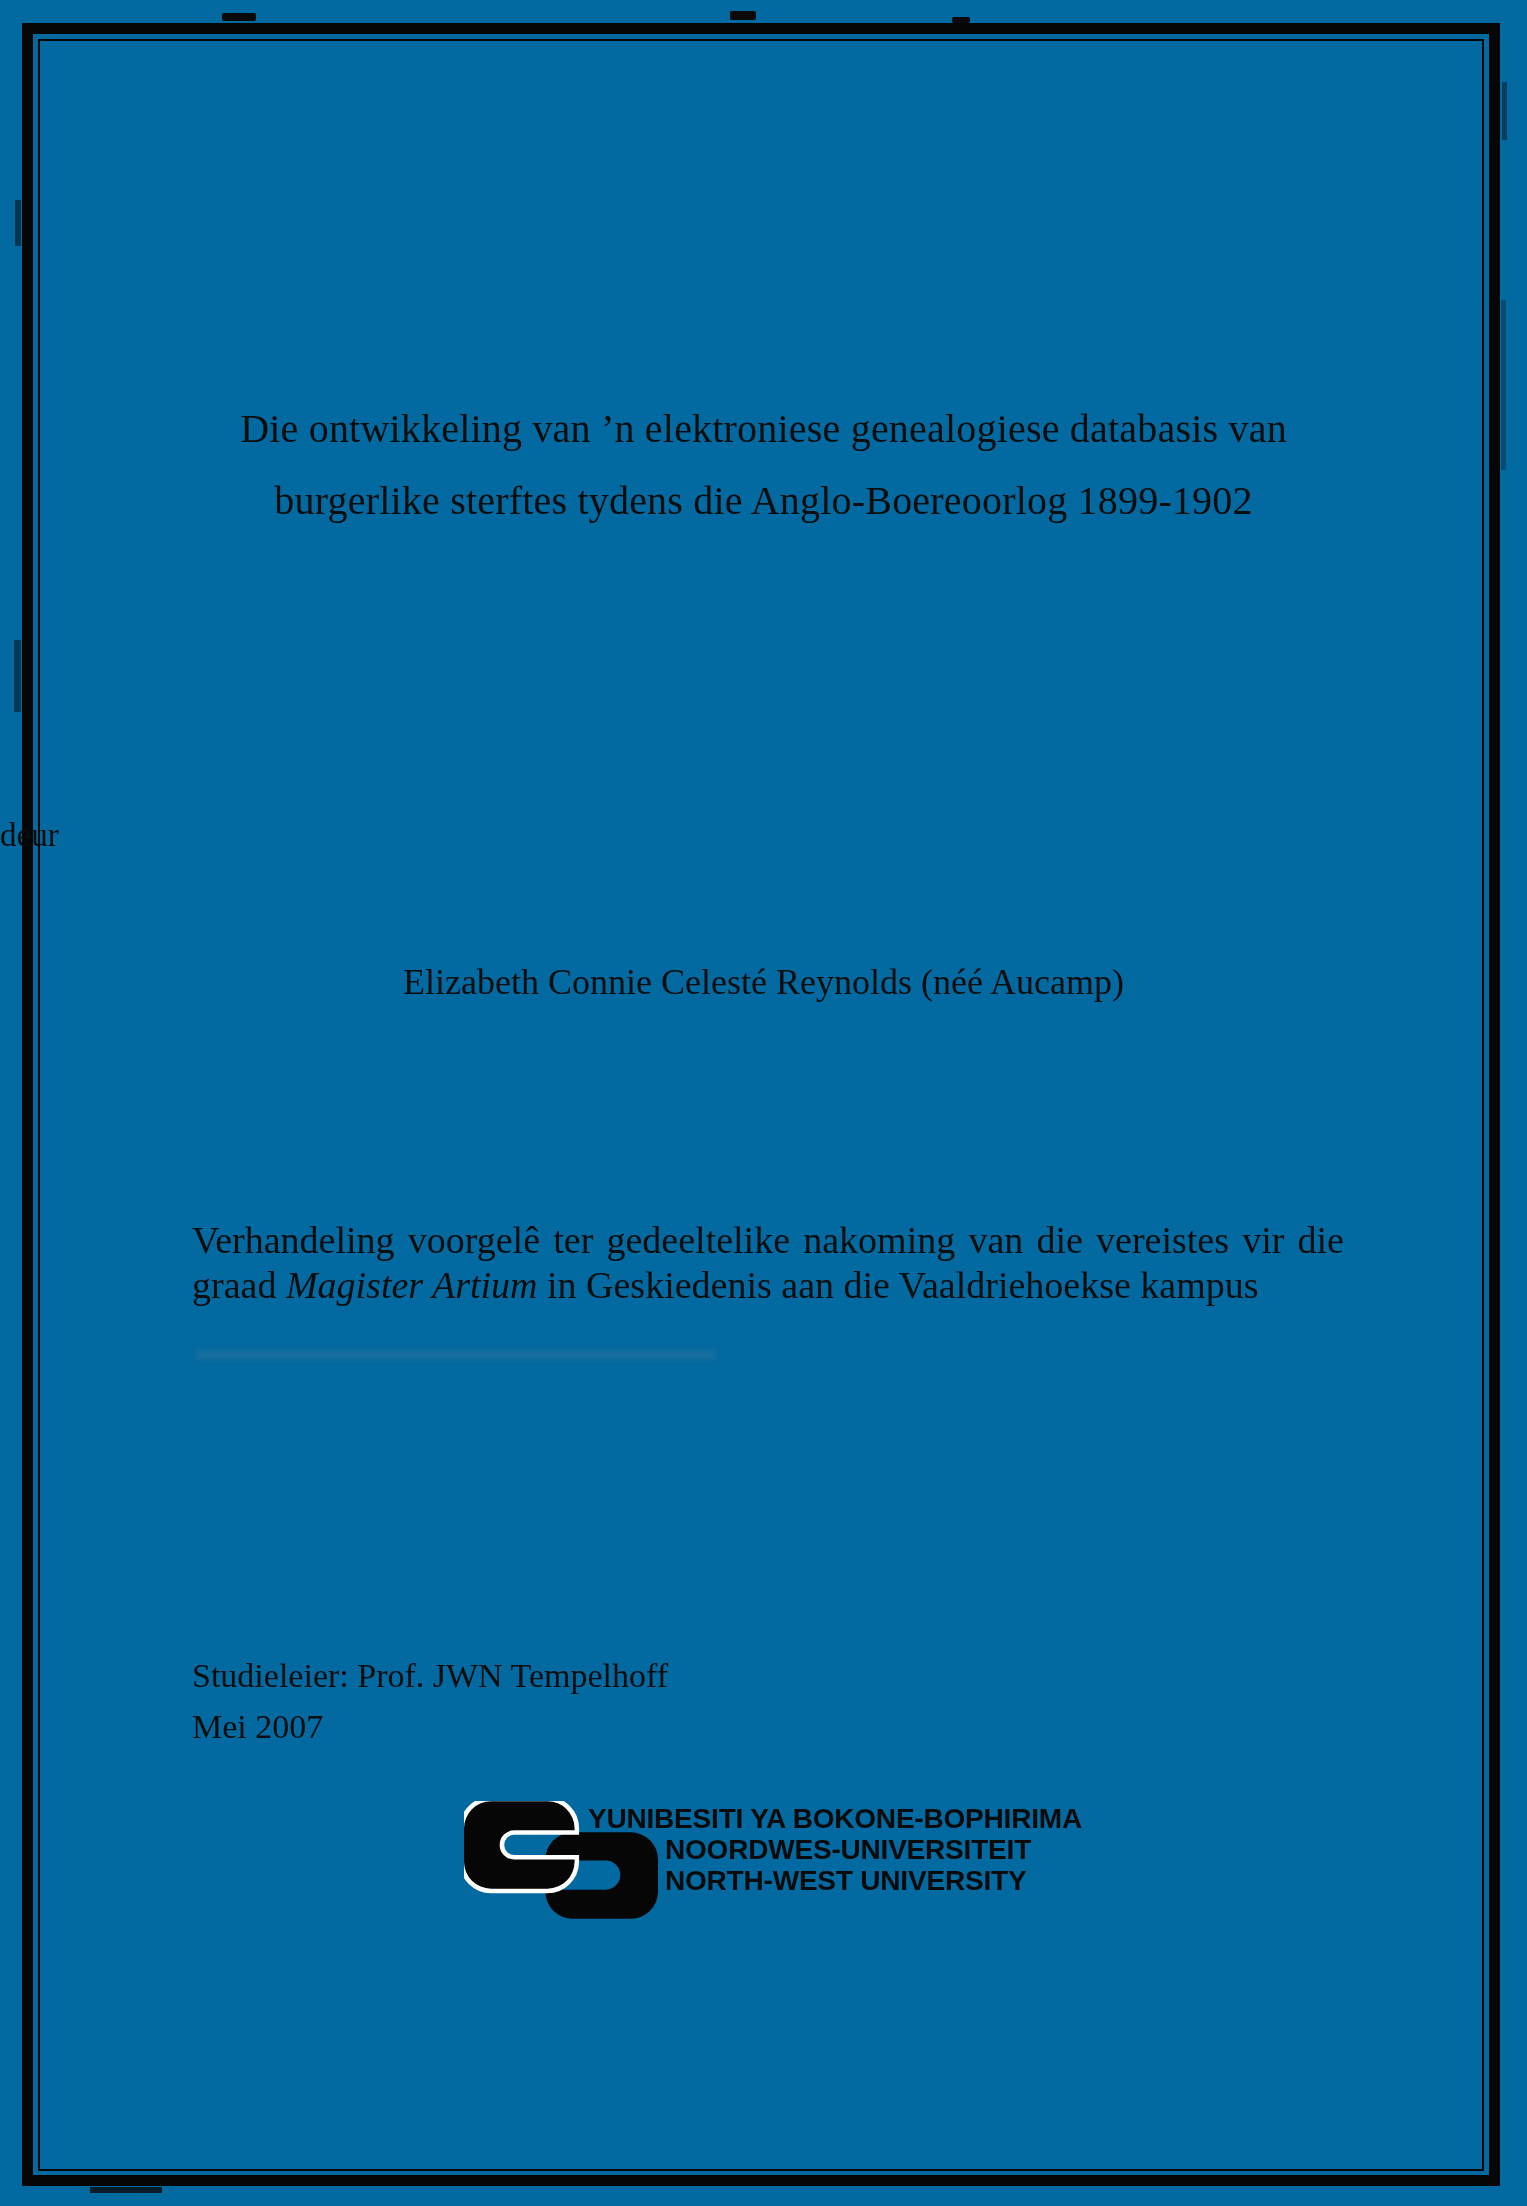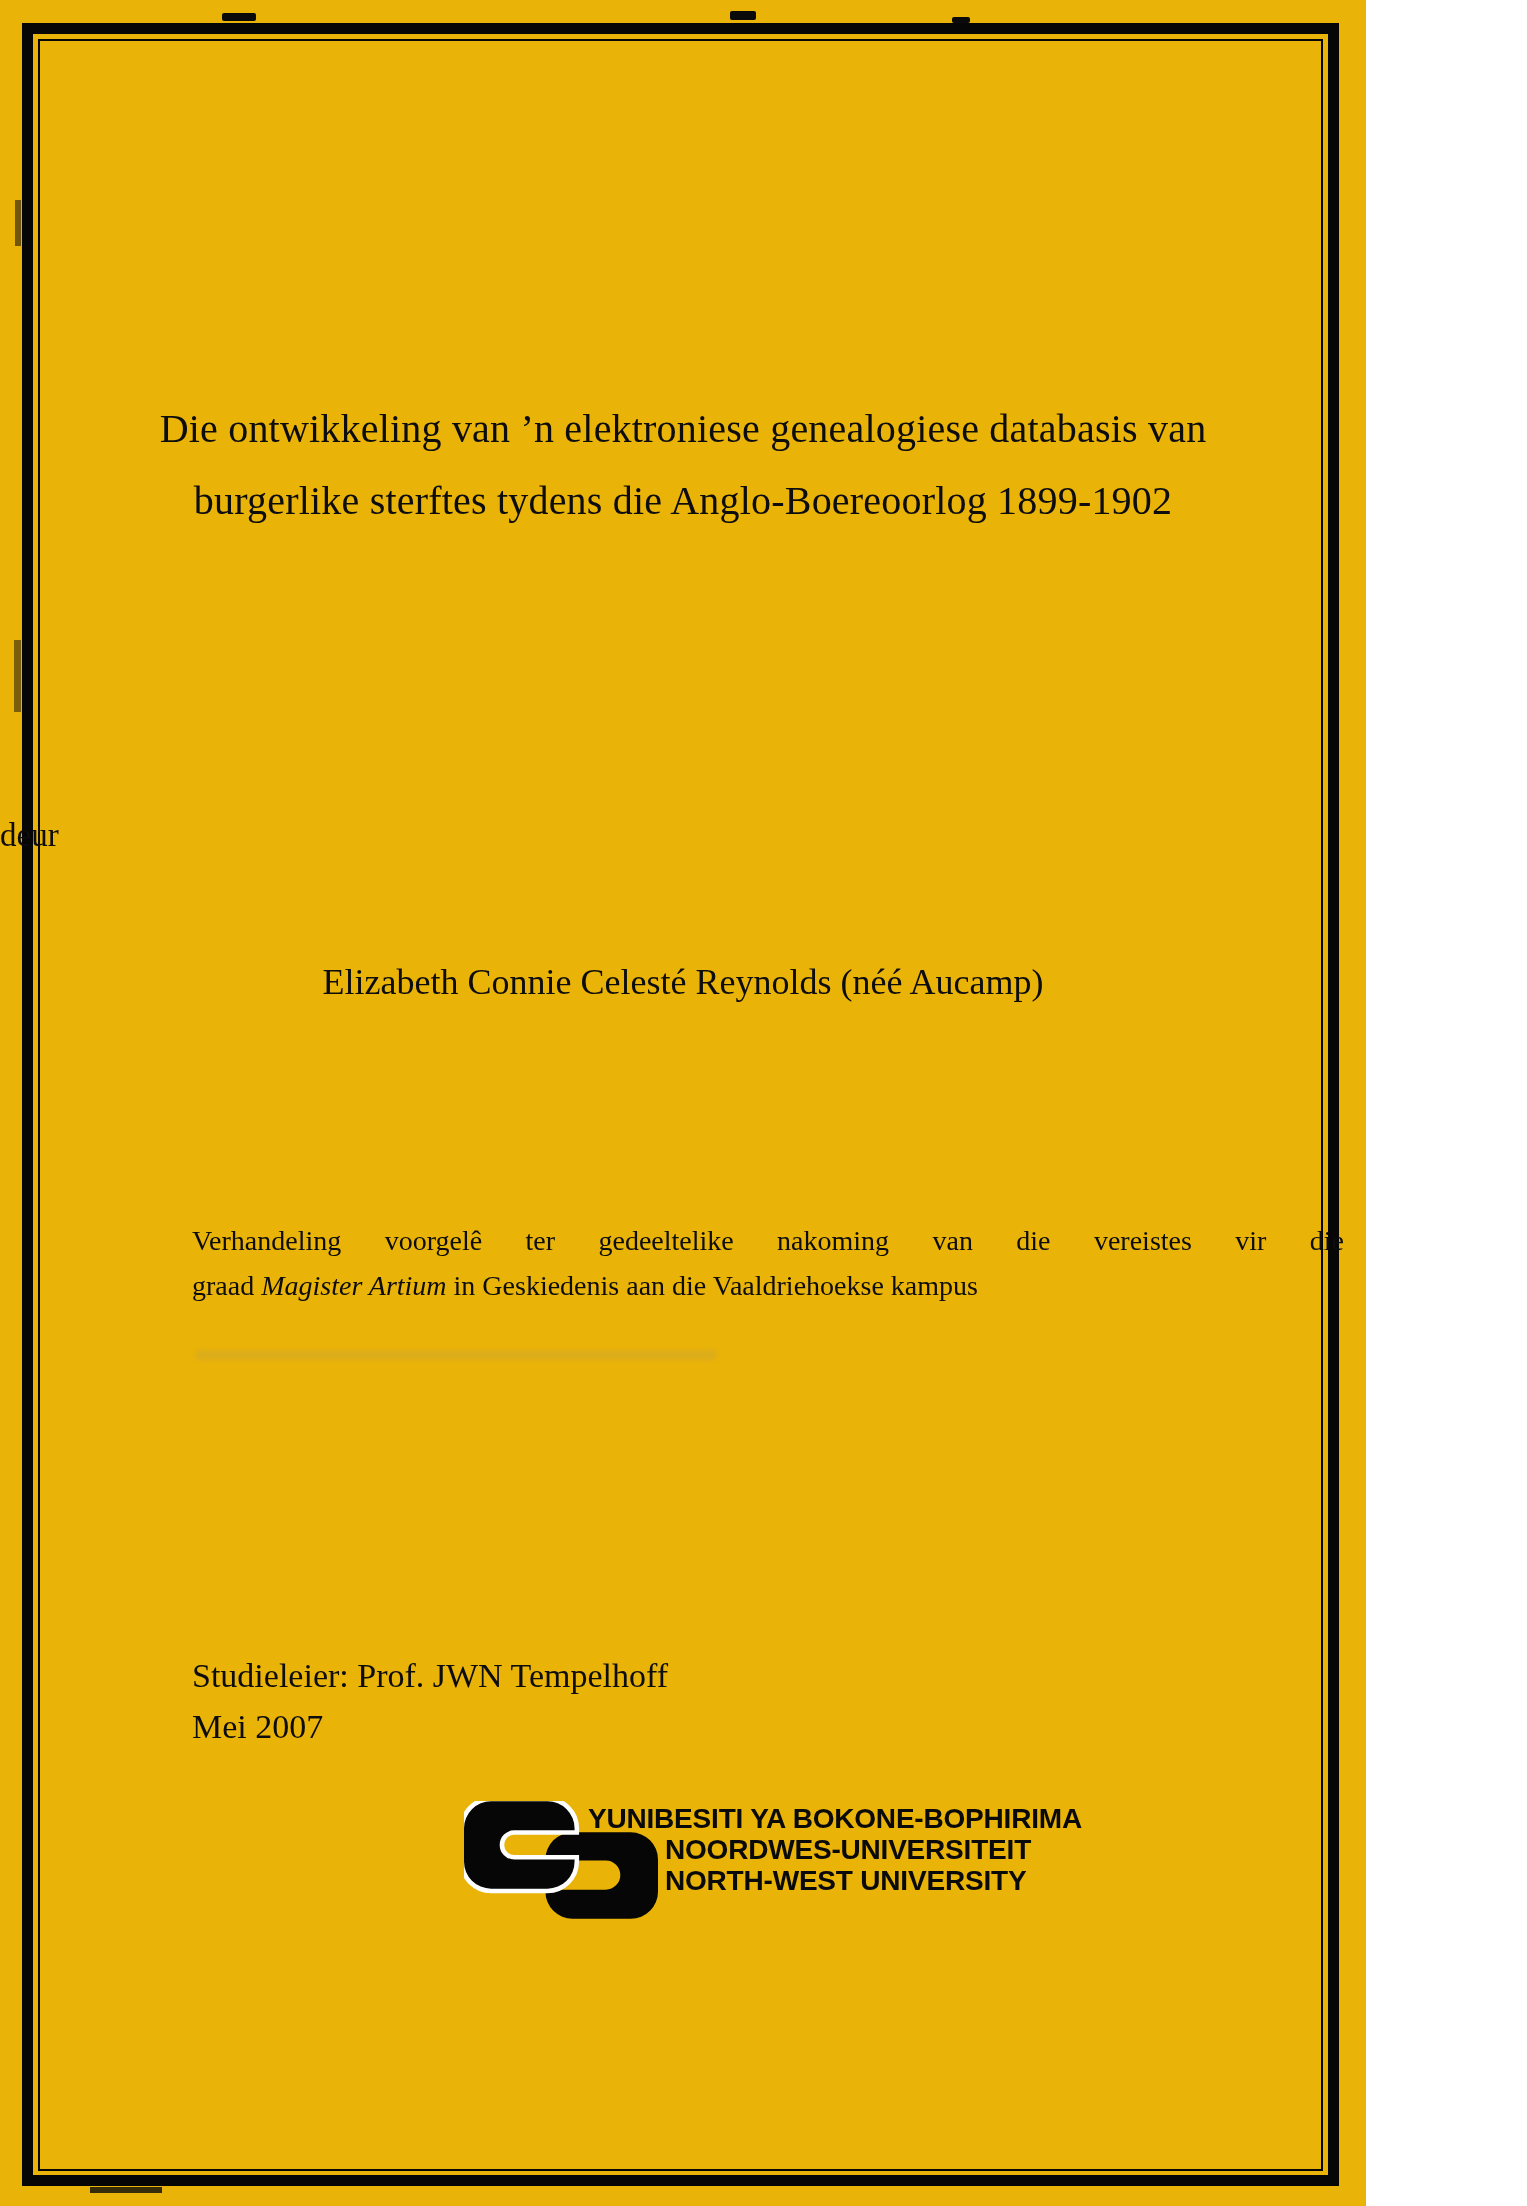--- a/index.html
+++ b/index.html
@@ -1,19 +1,19 @@
 <!DOCTYPE html>
 <html><head>
 <meta charset="utf-8">
 <style>
   html,body{margin:0;padding:0;background:#ffffff;}
   .page{
     position:relative;
-    width:1366px;height:2206px;
-    background:#eab308;
+    width:1527px;height:2206px;
+    background:#0369a1;
     overflow:hidden;
     font-family:"Liberation Serif", serif;
     color:#0d0d0d;
   }
   
   .border-outer{
     position:absolute;left:22px;top:23px;right:27px;bottom:20px;
     border:11px solid #060606;
   }
   .border-inner{
@@ -29,21 +29,21 @@
   .byline{
     position:absolute;top:815px;left:0;right:0;
     text-align:left;font-size:33px;line-height:40px;
   }
   .author-line{
     position:absolute;top:960px;left:0;right:0;
     text-align:center;font-size:36px;line-height:44px;font-family:Liberation Serif, serif;
   }
   .statement{
     position:absolute;top:1218px;left:192px;width:1152px;
-    font-size:28px;line-height:45px;
+    font-size:38px;line-height:45px;
   }
   .statement .justified{text-align:justify;text-align-last:justify;}
   .statement .it{font-style:italic;}
   .supervisor-block{
     position:absolute;top:1650px;left:192px;
     font-size:34px;line-height:51px;
   }
   
   .logo-mark{
     position:absolute;left:464px;top:1801px;width:194px;height:123px;

